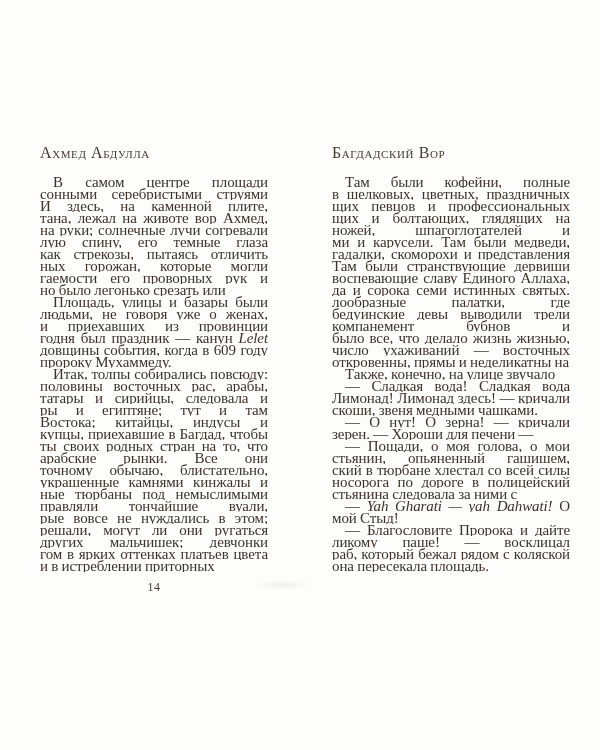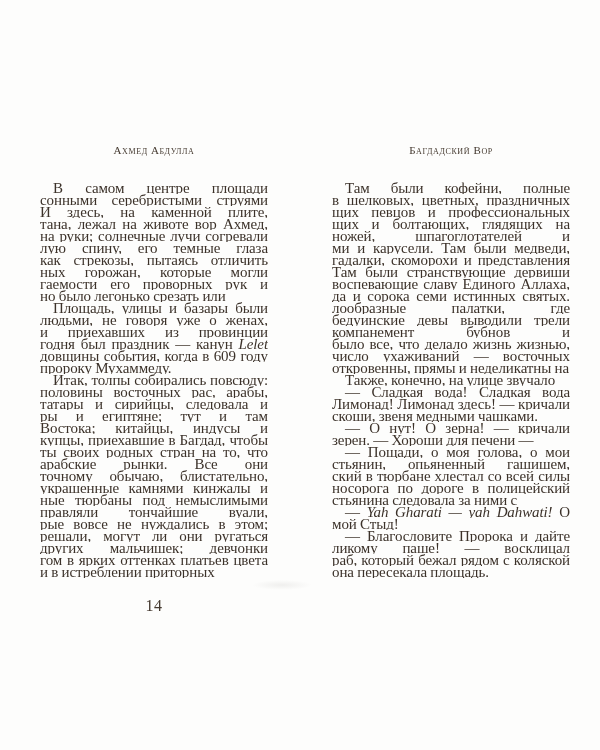--- a/index.html
+++ b/index.html
@@ -9,49 +9,48 @@
     position: relative;
     overflow: hidden;
     font-family: "Liberation Serif", "DejaVu Serif", serif;
   }
   .spread { position: absolute; inset: 0; }
   .page { position: absolute; top: 144px; }
   .page-left  { left: 40px;  width: 228px; }
   .page-right { left: 332px; width: 238px; }
 
   .running-head {
-    text-align: center;
     font-variant: small-caps;
-    font-size: 11px;
+    font-size: 16px;
     letter-spacing: 0.6px;
     color: #44392f;
     height: 14px;
-    margin-bottom: 24px;
+    margin-bottom: 18px;
   }
 
   .textblock {
     font-size: 15px;
     line-height: 12px;
     color: #3c322a;
     letter-spacing: -0.1px;
     word-spacing: -0.3px;
   }
   .line {
     height: 12px;
     overflow: hidden;
     text-align: left;
   }
   .line.just { text-align: justify; }
   .line.just::after { content: ""; display: inline-block; width: 100%; height: 0; }
   .line.first { text-indent: 13px; }
 
   .pagenum {
     text-align: center;
-    margin-top: 19px;
-    font-size: 16px;
+    margin-top: 8px;
+    font-size: 12px;
     letter-spacing: 0.5px;
     color: #44392f;
   }
 
   
   .smudge {
     position: absolute;
     left: 252px; top: 580px;
     width: 60px; height: 10px;
     background: radial-gradient(ellipse at center, rgba(120,115,110,0.10), rgba(120,115,110,0) 70%);

